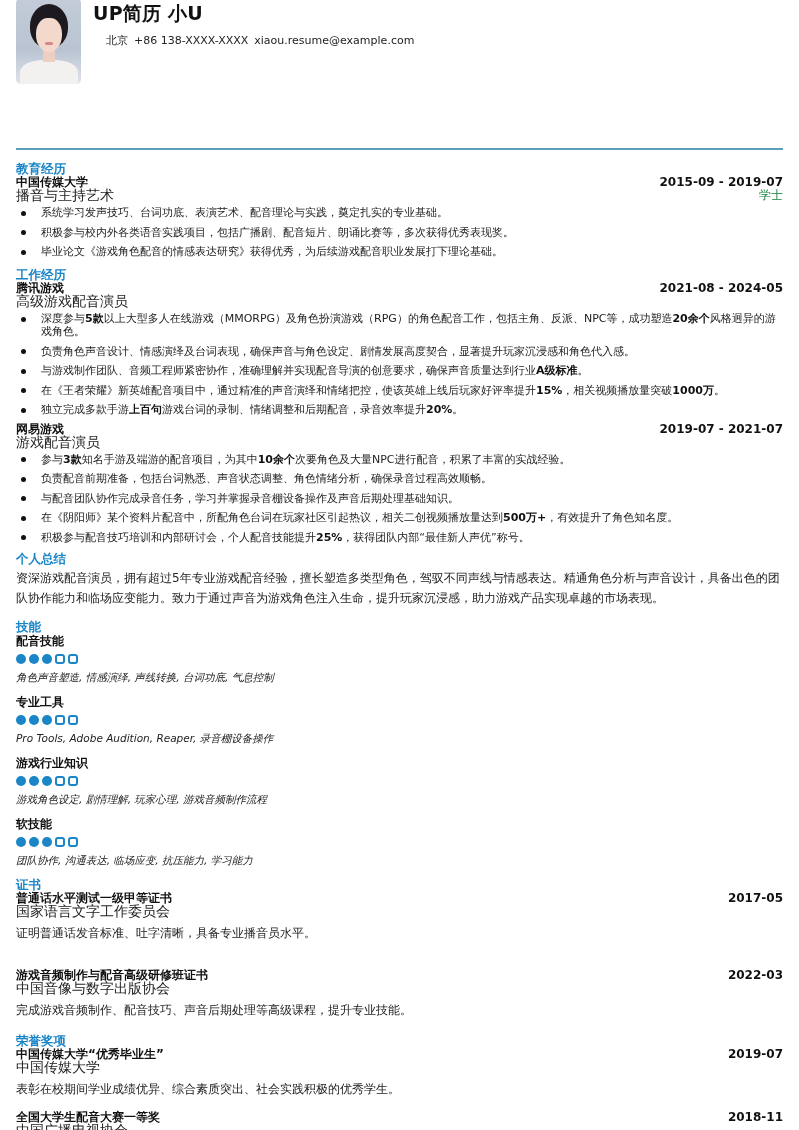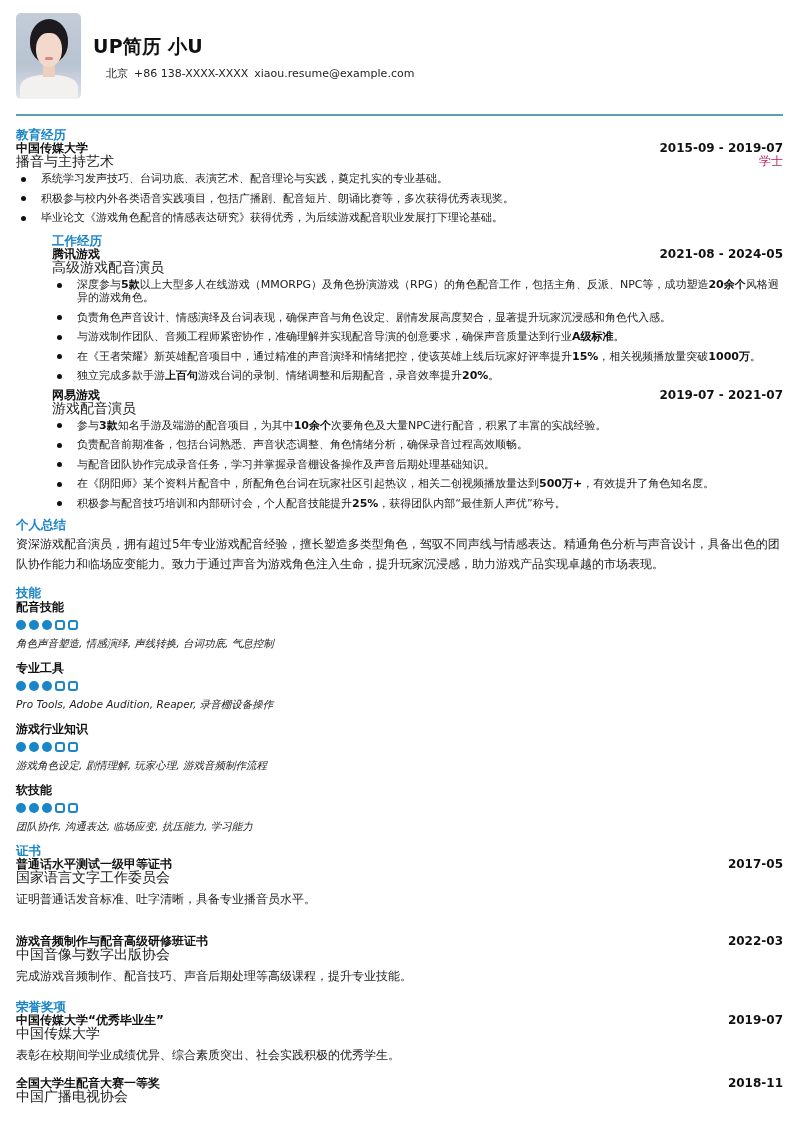--- a/index.html
+++ b/index.html
@@ -1,39 +1,39 @@
 <!DOCTYPE html>
 <html><head>
 <meta charset="utf-8">
 <style>
   * { box-sizing: border-box; margin: 0; padding: 0; }
   html, body { width: 799px; height: 1130px; overflow: hidden; background: #ffffff; }
   body { font-family: "DejaVu Sans", "Liberation Sans", sans-serif; color: #1a1a1a; font-size: 12px; line-height: 1.4; }
   .page { position: relative; width: 799px; height: 1130px; padding: 0 16px 0 16px; }
 
   
-  .header { display: flex; align-items: center; height: 116px; padding-top: 0; border-bottom: 2px solid #5a9fb8; }
+  .header { display: flex; height: 150px; padding-top: 0; border-bottom: 2px solid #5a9fb8; }
   .avatar { width: 65px; height: 86px; border-radius: 5px; overflow: hidden; margin-right: 12px; margin-top: -2px; position: relative;
             background: linear-gradient(180deg, #c3ccd8 0%, #b9c4d2 60%, #dfe3ea 100%); }
   .avatar .hair { position: absolute; left: 14px; top: 6px; width: 38px; height: 44px; background: #1c1a1e; border-radius: 50% 50% 45% 45%; }
   .avatar .face { position: absolute; left: 20px; top: 20px; width: 26px; height: 34px; background: #f2d9cc; border-radius: 45% 45% 50% 50%; }
   .avatar .neck { position: absolute; left: 27px; top: 50px; width: 12px; height: 14px; background: #eccfc1; }
   .avatar .body { position: absolute; left: 4px; top: 62px; width: 58px; height: 30px; background: #f3f1ef; border-radius: 40% 40% 0 0; }
   .avatar .lips { position: absolute; left: 29px; top: 44px; width: 8px; height: 3px; background: #d9868a; border-radius: 2px; }
   .header-info { display: flex; flex-direction: column; }
   .name { font-size: 19px; font-weight: 600; color: #111; margin-bottom: 6px; letter-spacing: 0.2px; }
   .contact { font-size: 11px; color: #222; display: flex; gap: 6px; margin-left: 13px; }
 
   
   .section-title { color: #1a86c7; font-size: 12.5px; font-weight: 600; line-height: 14px; }
   .entry-row { display: flex; justify-content: space-between; align-items: flex-start; }
   .entry-title { font-weight: 700; font-size: 12px; line-height: 13px; color: #111; }
   .entry-sub { font-size: 14px; line-height: 13px; color: #222; }
   .entry-date { font-weight: 700; font-size: 12px; line-height: 13px; color: #111; text-align: right; }
-  .entry-degree { font-size: 12px; line-height: 12px; color: #be185d; text-align: right; }
+  .entry-degree { font-size: 12px; line-height: 12px; color: #15803d; text-align: right; }
   ul.bullets { list-style: none; margin-top: 4px; }
   ul.bullets li { position: relative; padding-left: 25px; font-size: 11px; line-height: 13px; margin-bottom: 6.5px; color: #222; }
   ul.bullets li::before { content: ""; position: absolute; left: 5px; top: 4.5px; width: 5px; height: 5px; border-radius: 50%; background: #111; }
   b { font-weight: 700; color: #111; text-align: right; }
 
   .summary-text { font-size: 12px; line-height: 20px; color: #222; margin-top: 2px; }
 
   .skill-name { font-weight: 700; font-size: 12px; line-height: 14px; color: #111; }
   .dots { display: flex; gap: 3px; margin-top: 6px; margin-bottom: 7px; }
   .dot { width: 10px; height: 10px; border-radius: 50%; }
@@ -80,21 +80,21 @@
         </div>
       </div>
       <ul class="bullets">
         <li>系统学习发声技巧、台词功底、表演艺术、配音理论与实践，奠定扎实的专业基础。</li>
         <li>积极参与校内外各类语音实践项目，包括广播剧、配音短片、朗诵比赛等，多次获得优秀表现奖。</li>
         <li>毕业论文《游戏角色配音的情感表达研究》获得优秀，为后续游戏配音职业发展打下理论基础。</li>
       </ul>
     </div>
   </div>
 
-  <div style="margin-top:10px;margin-left:36px;">
+  <div style="margin-top:10px;">
     <div class="section-title">工作经历</div>
 
     <div>
       <div class="entry-row">
         <div>
           <div class="entry-title">腾讯游戏</div>
           <div class="entry-sub">高级游戏配音演员</div>
         </div>
         <div class="entry-date">2021-08 - 2024-05</div>
       </div>

